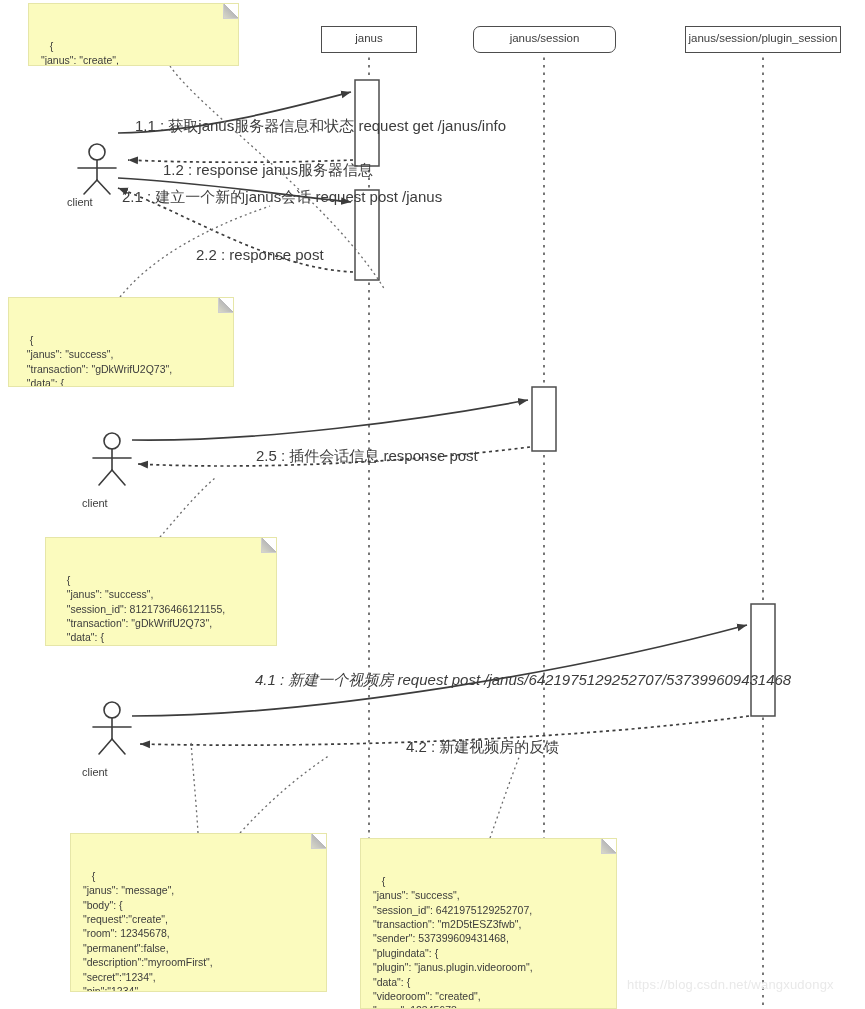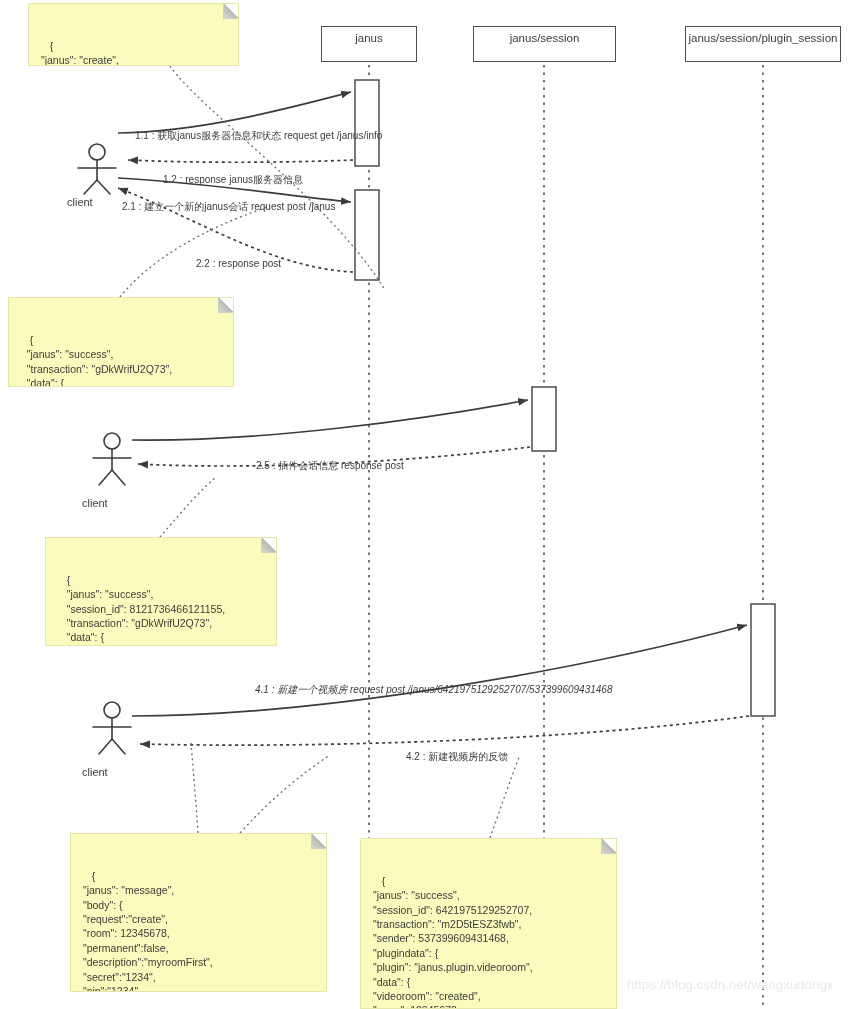--- a/index.html
+++ b/index.html
@@ -28,42 +28,41 @@
 
   
   .lifeline-box {
     position: absolute;
     box-sizing: border-box;
     border: 1.4px solid #4d4d4d;
     background: #ffffff;
     color: #3c3c3c;
     font-size: 11.5px;
     line-height: 22px;
-    height: 36px;
+    height: 27px;
     text-align: center;
     white-space: nowrap;
   }
 
   
   .actor-label {
     position: absolute;
     font-size: 11px;
     color: #3c3c3c;
     text-align: left;
     white-space: nowrap;
   }
 
   
   .msg-label {
     position: absolute;
-    font-size: 10px;
+    font-size: 15px;
     color: #3c3c3c;
     white-space: nowrap;
     letter-spacing: 0px;
-    margin-top: 12px;
   }
 
   
   .note {
     position: absolute;
     box-sizing: border-box;
     background: #fbfbbe;
     border: 1px solid #e6e6a8;
     color: #3c3c3c;
     font-size: 10.5px;
@@ -169,21 +168,21 @@
       <path d="M 160,537 C 175,520 195,495 215,478"></path>
       <path d="M 198,833 C 196,800 193,770 191,742"></path>
       <path d="M 240,833 C 270,800 300,775 330,755"></path>
       <path d="M 490,838 C 500,810 510,780 520,755"></path>
     </g>
   </svg>
 
   <div class="lifeline-box" style="left:321px; top:26px; width:96px;">
     <span>janus</span>
   </div>
-  <div class="lifeline-box" style="left:473px; top:26px; width:143px;">
+  <div class="lifeline-box" style="left:473px; top:26px; width:143px;border-radius:7px;">
     <span>janus/session</span>
   </div>
   <div class="lifeline-box" style="left:685px; top:26px; width:156px;">
     <span>janus/session/plugin_session</span>
   </div>
 
   <div class="actor-label" style="left:67px; top:196px; width:60px;">
     <span>client</span>
   </div>
   <div class="actor-label" style="left:82px; top:497px; width:60px;">

